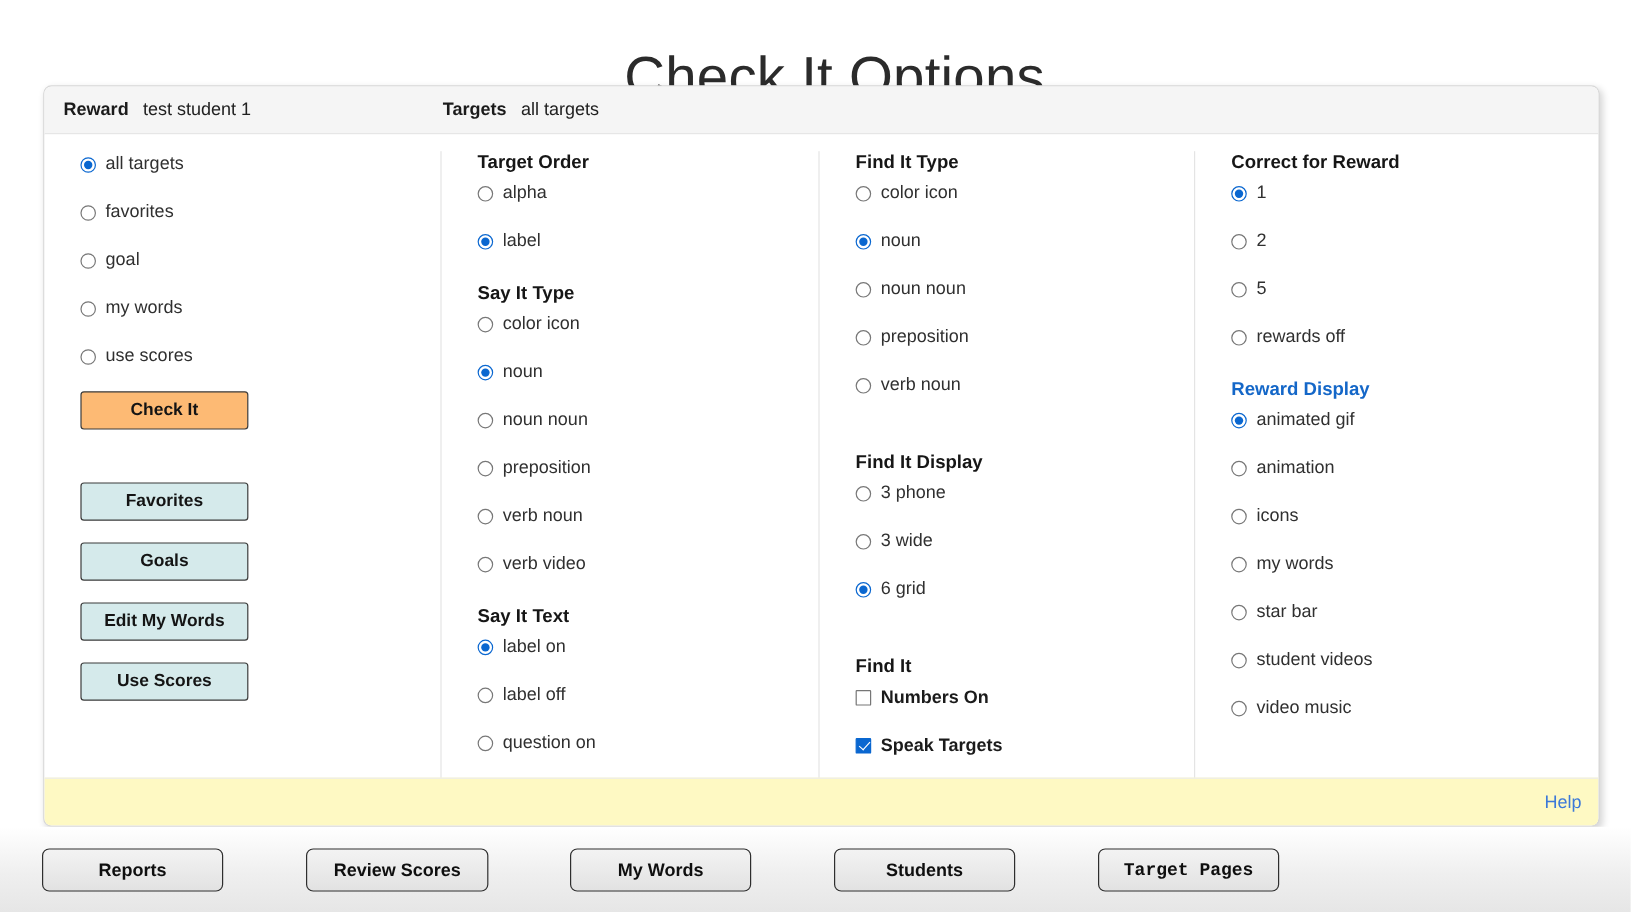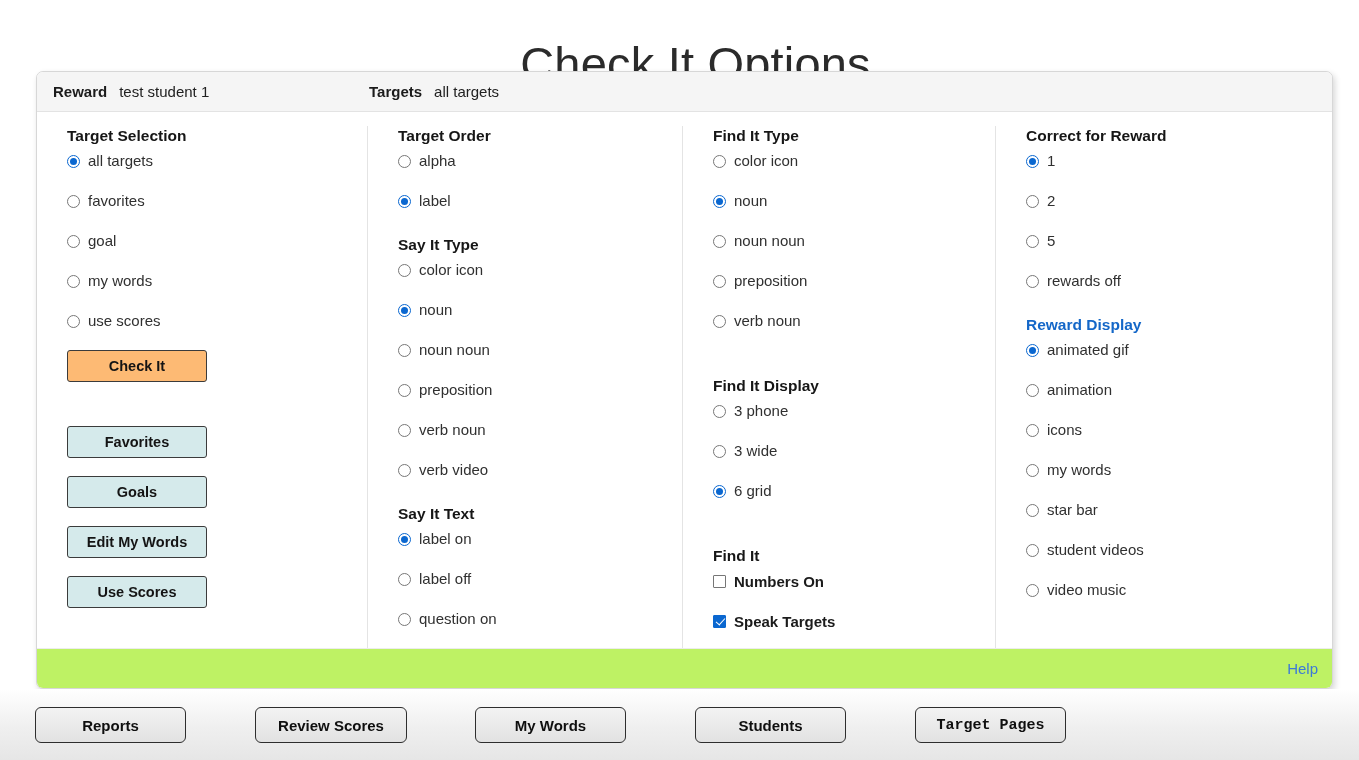--- a/index.html
+++ b/index.html
@@ -184,21 +184,21 @@
   .btn-goals { margin-top: 18px; }
   .btn-editwords { margin-top: 18px; }
   .btn-usescores { margin-top: 18px; }
 
   
   .card-footer {
     position: absolute;
     left: 0; bottom: 0;
     width: 100%;
     height: 40px;
-    background: #bef264;
+    background: #fef9c3;
     border-top: 1px solid #ececec;
     display: flex;
     align-items: center;
     justify-content: flex-end;
     padding-right: 14px;
   }
   .help-link {
     font-size: 15px;
     color: #3c79d8;
     cursor: pointer;
@@ -250,21 +250,20 @@
       </div>
       <div class="hdr-group">
         <span class="hdr-label">Targets</span>
         <span class="hdr-value">all targets</span>
       </div>
     </div>
 
     <div class="card-body">
 
       <div class="col col-1">
-        <div class="group-title">Target Selection</div>
 
         <div class="opt">
           <span class="radio on"></span>
           <span class="opt-label">all targets</span>
         </div>
         <div class="opt">
           <span class="radio"></span>
           <span class="opt-label">favorites</span>
         </div>
         <div class="opt">

